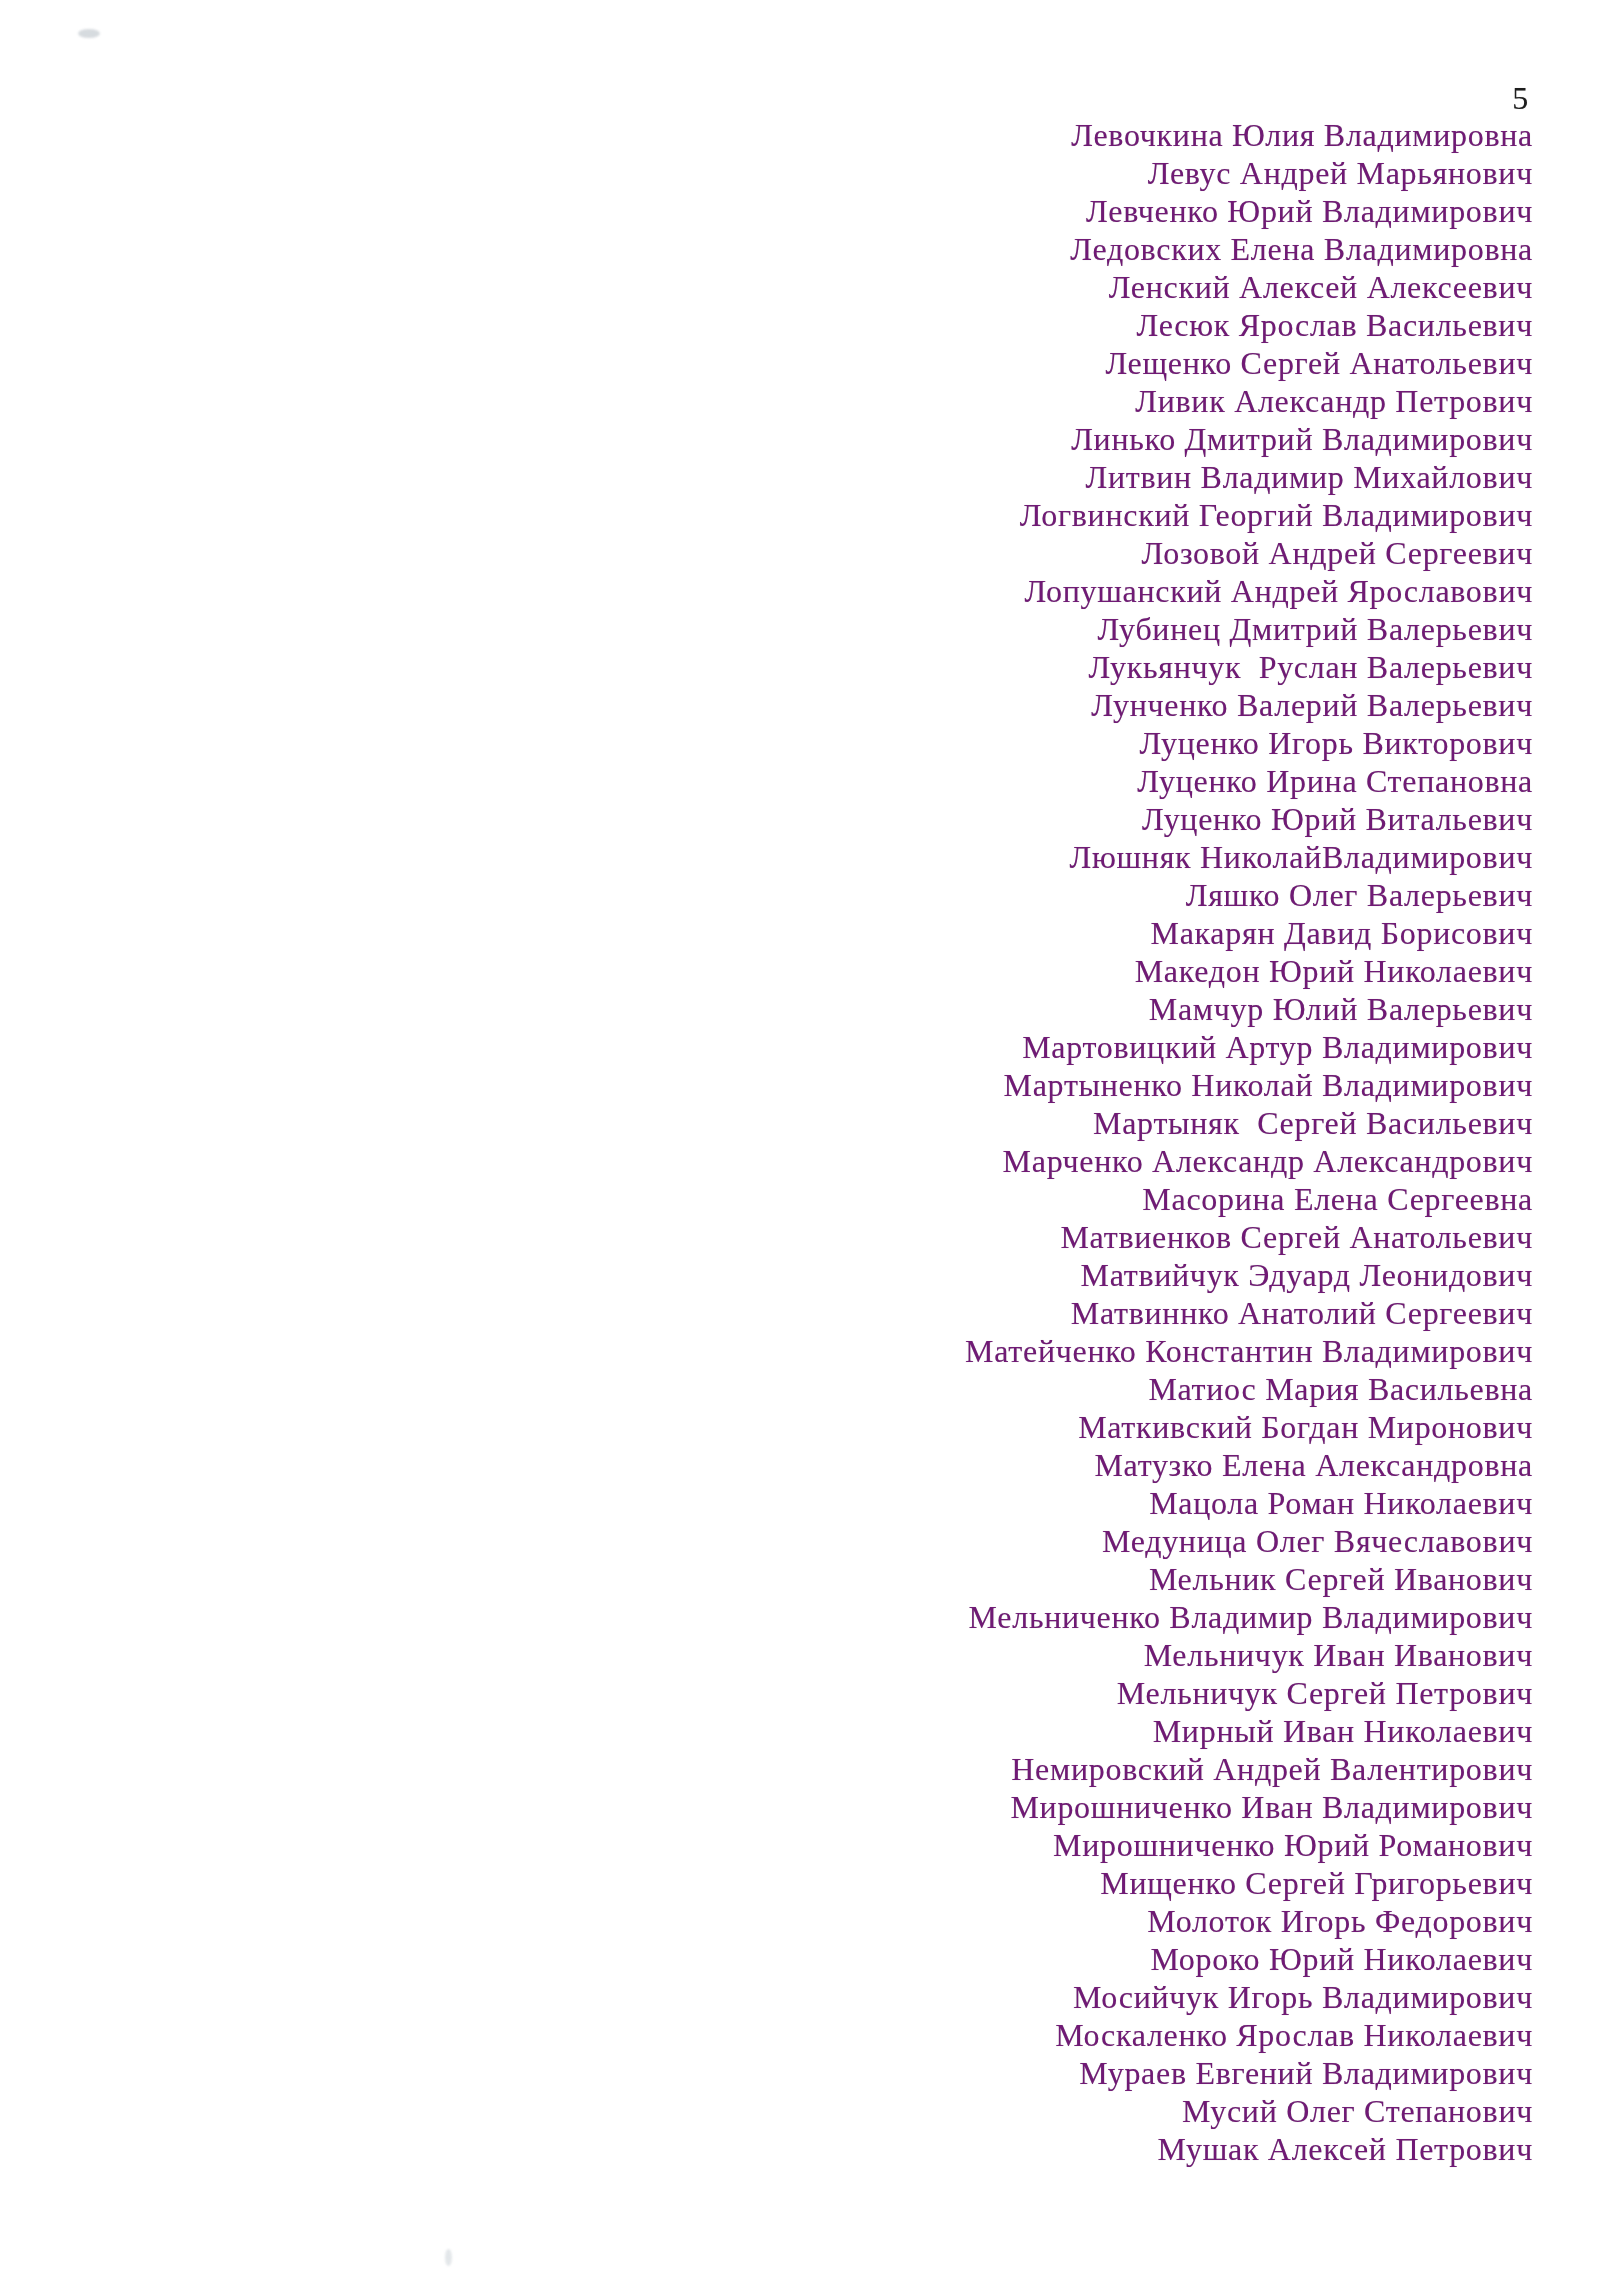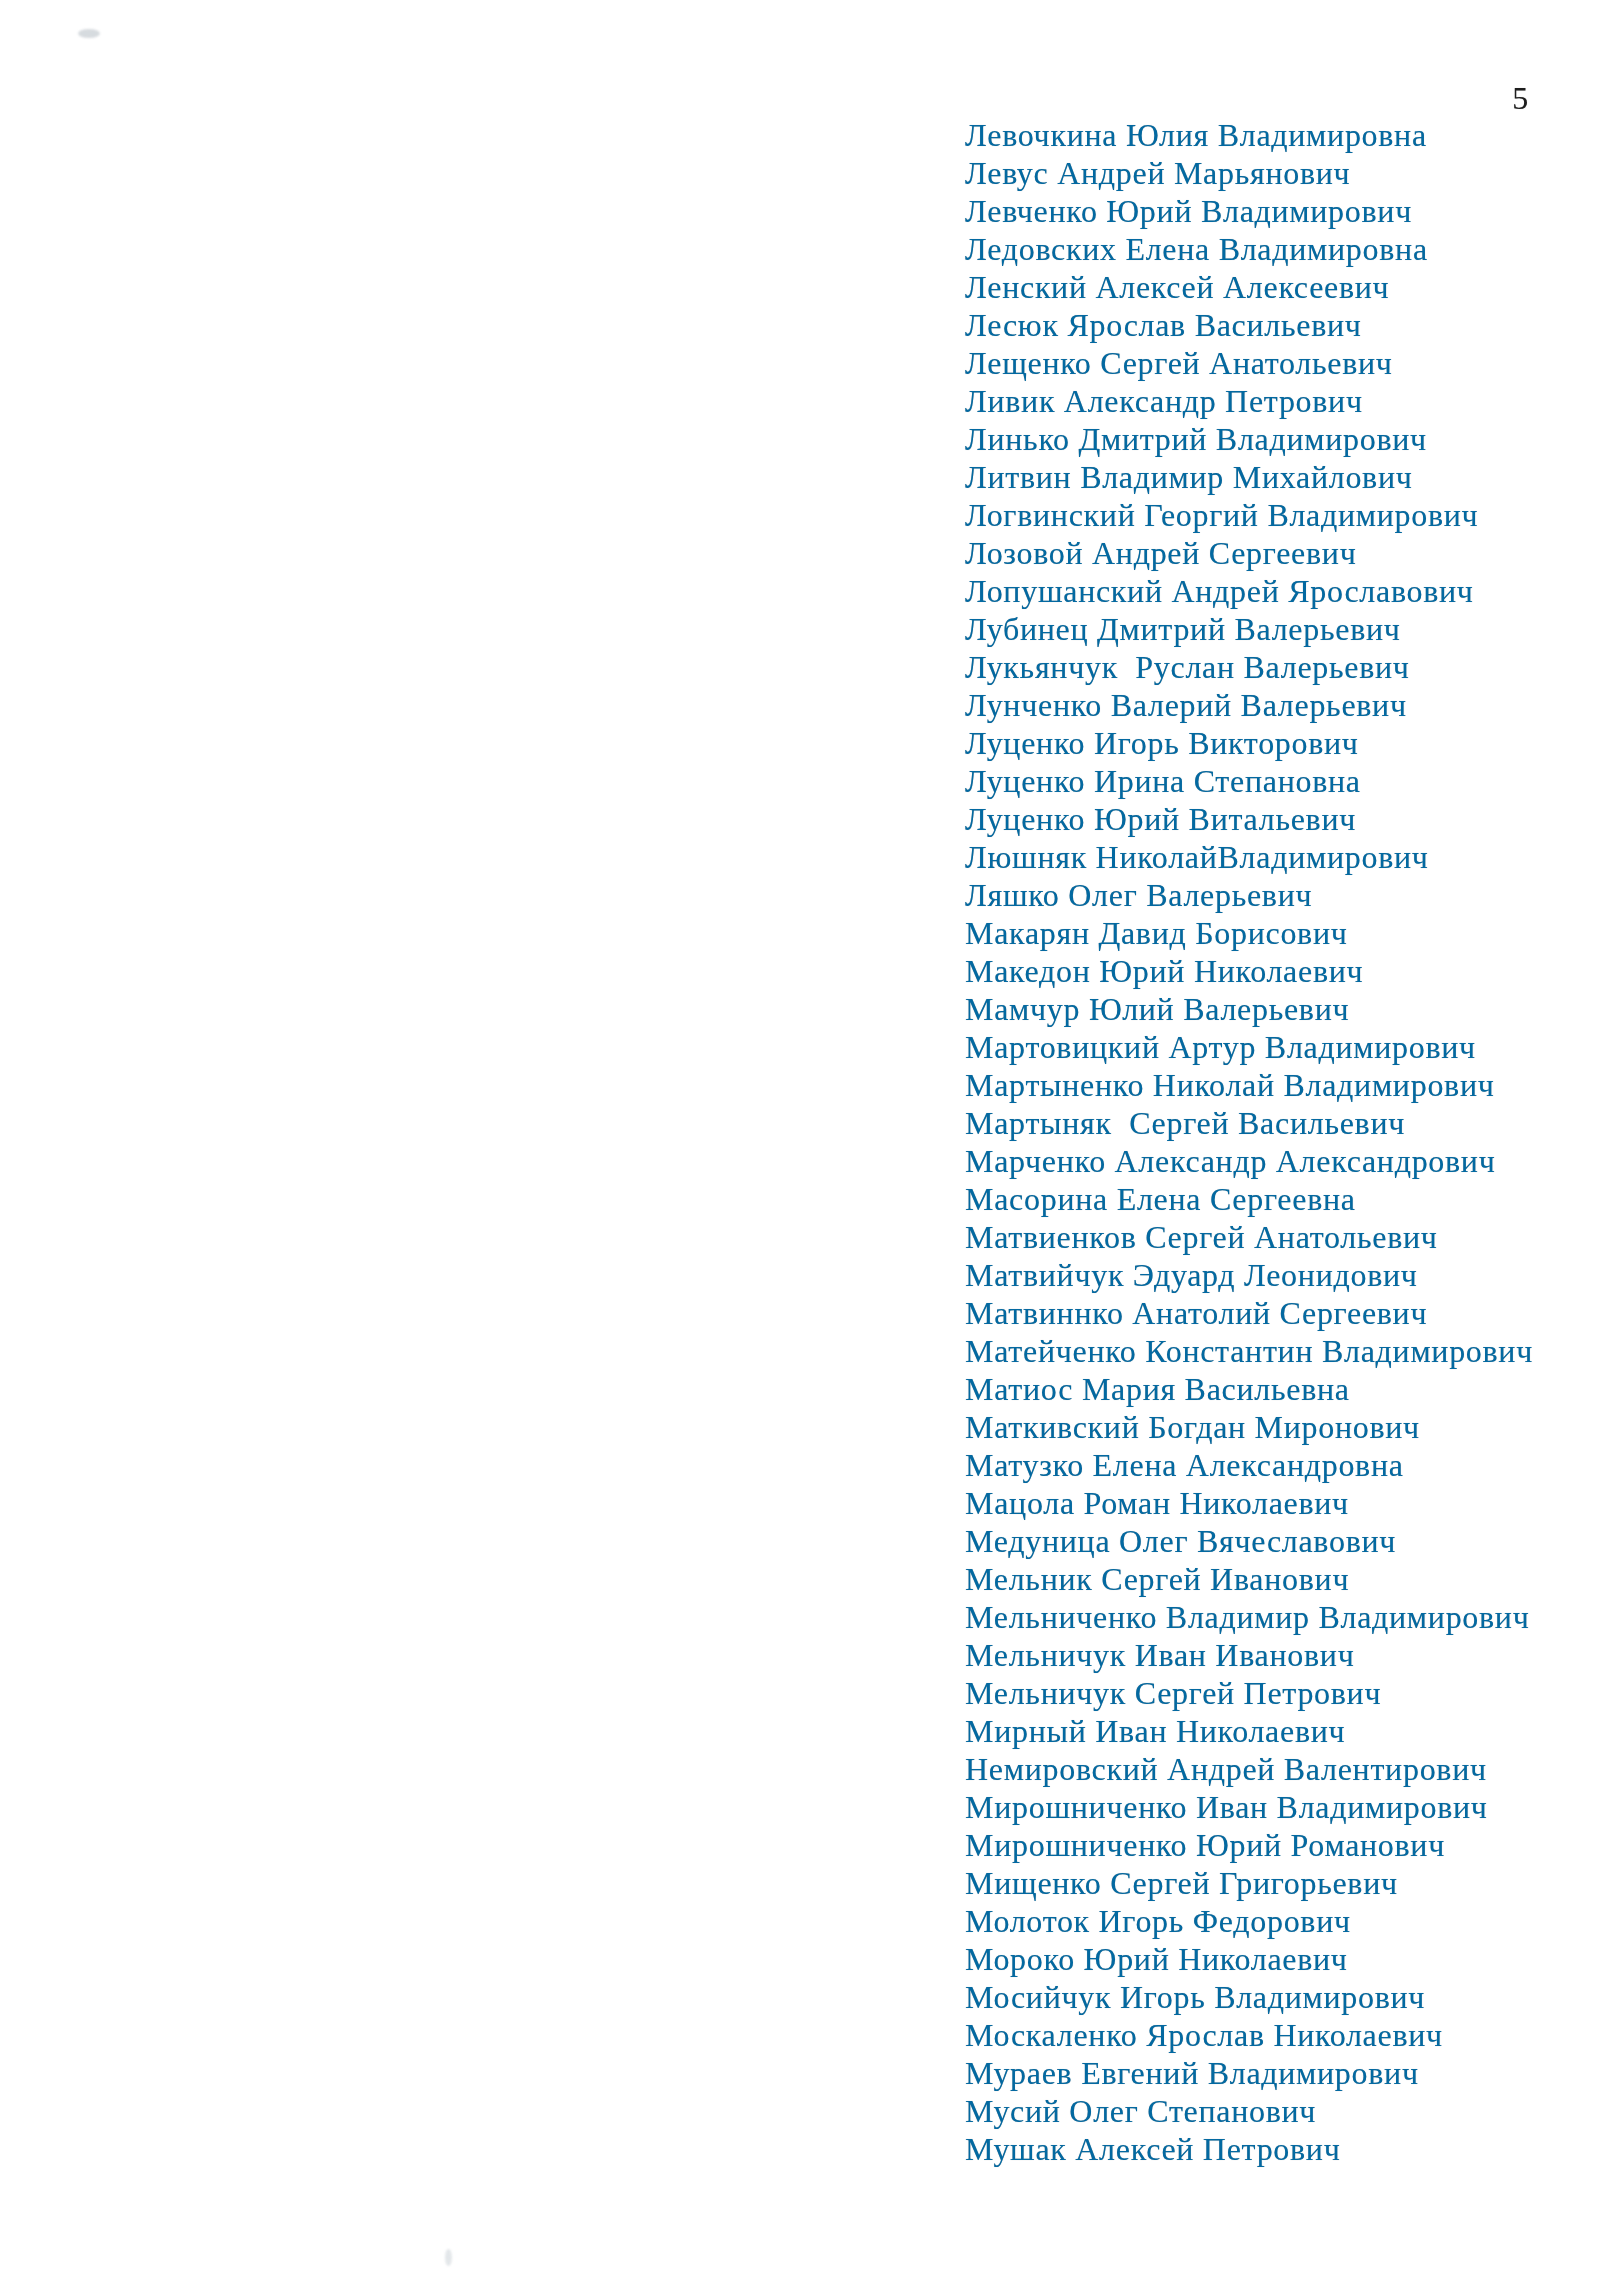--- a/index.html
+++ b/index.html
@@ -22,21 +22,22 @@
     font-size: 32px;
     line-height: 37px;
     color: #1d1d1d;
     letter-spacing: 0.7px;
     text-shadow: 0 0 0.7px rgba(20,20,20,0.35);
   }
   .name-list {
     position: absolute;
     top: 116px;
     right: 87px;
-    color: #0369a1;
+    text-align: right;
+    color: #701a75;
     font-size: 32px;
     line-height: 38px;
     letter-spacing: 0.7px;
     white-space: pre;
     text-shadow: 0 0 0.7px rgba(20,20,20,0.35);
   }
   .name-line {
     display: block;
   }
   

